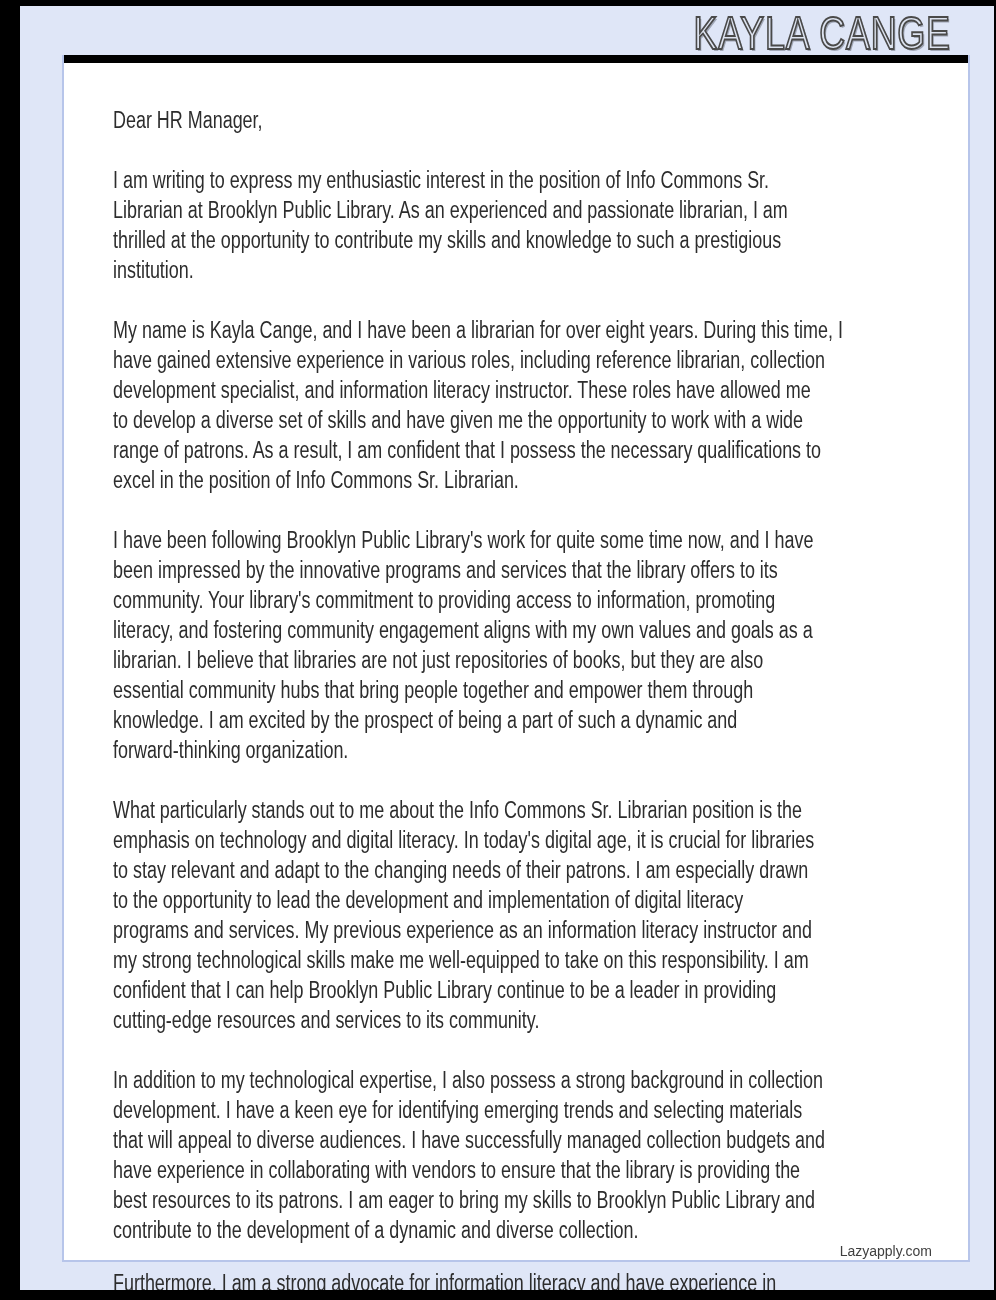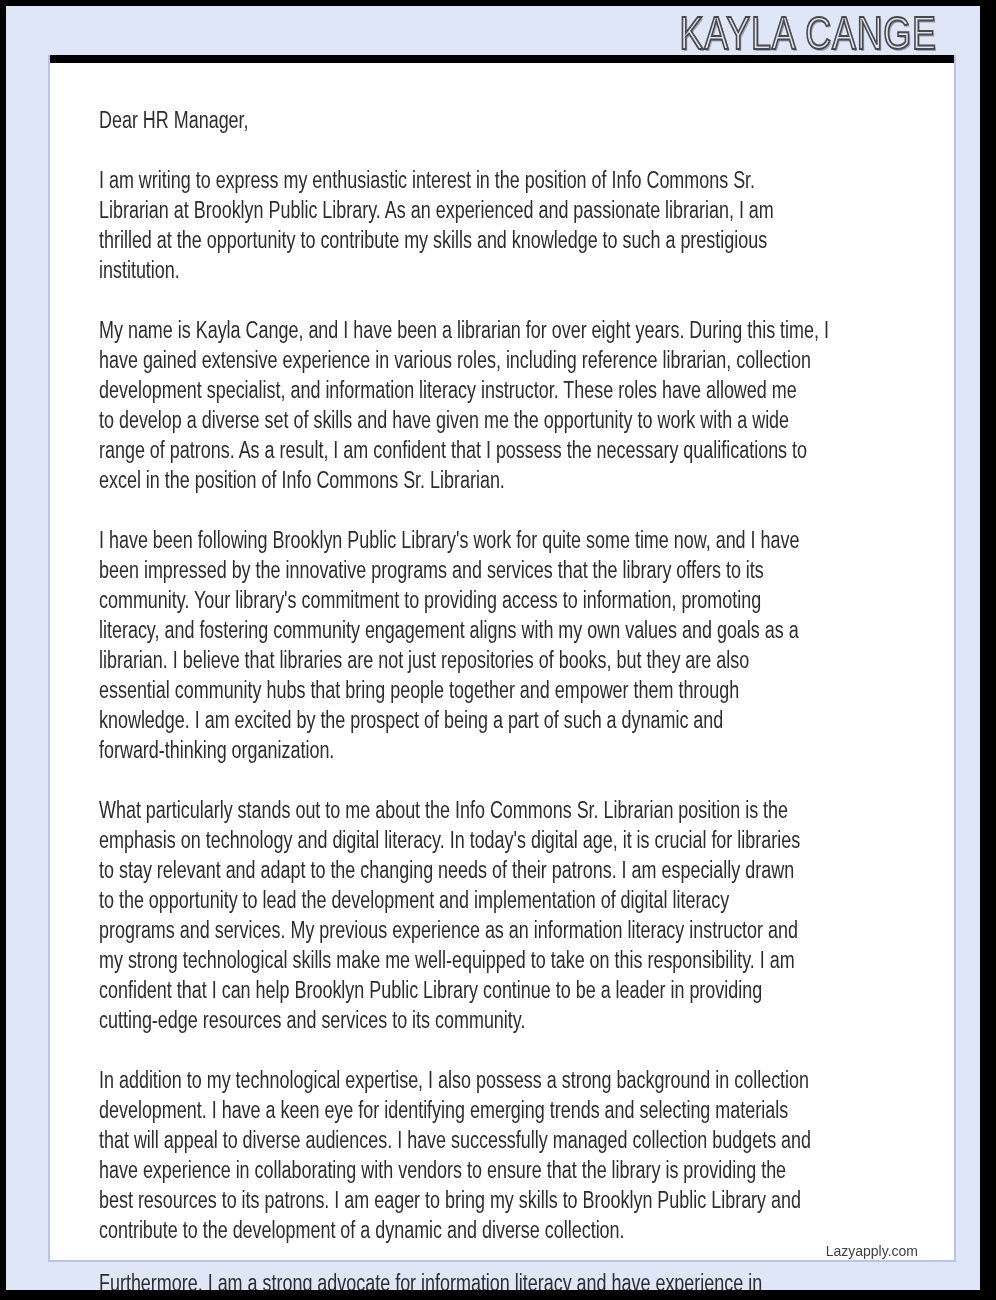--- a/index.html
+++ b/index.html
@@ -7,21 +7,21 @@
     padding: 0;
     background: #4a4a52;
     font-family: "Liberation Sans", "DejaVu Sans", sans-serif;
   }
   .frame {
     position: relative;
     width: 996px;
     height: 1300px;
     box-sizing: border-box;
     background: #000000;
-    padding: 6px 16px 10px 6px;
+    padding: 6px 16px 10px 20px;
   }
   .canvas {
     position: relative;
     width: 974px;
     height: 1284px;
     background: #dfe6f7;
     overflow: hidden;
   }
   .applicant-name {
     position: absolute;

